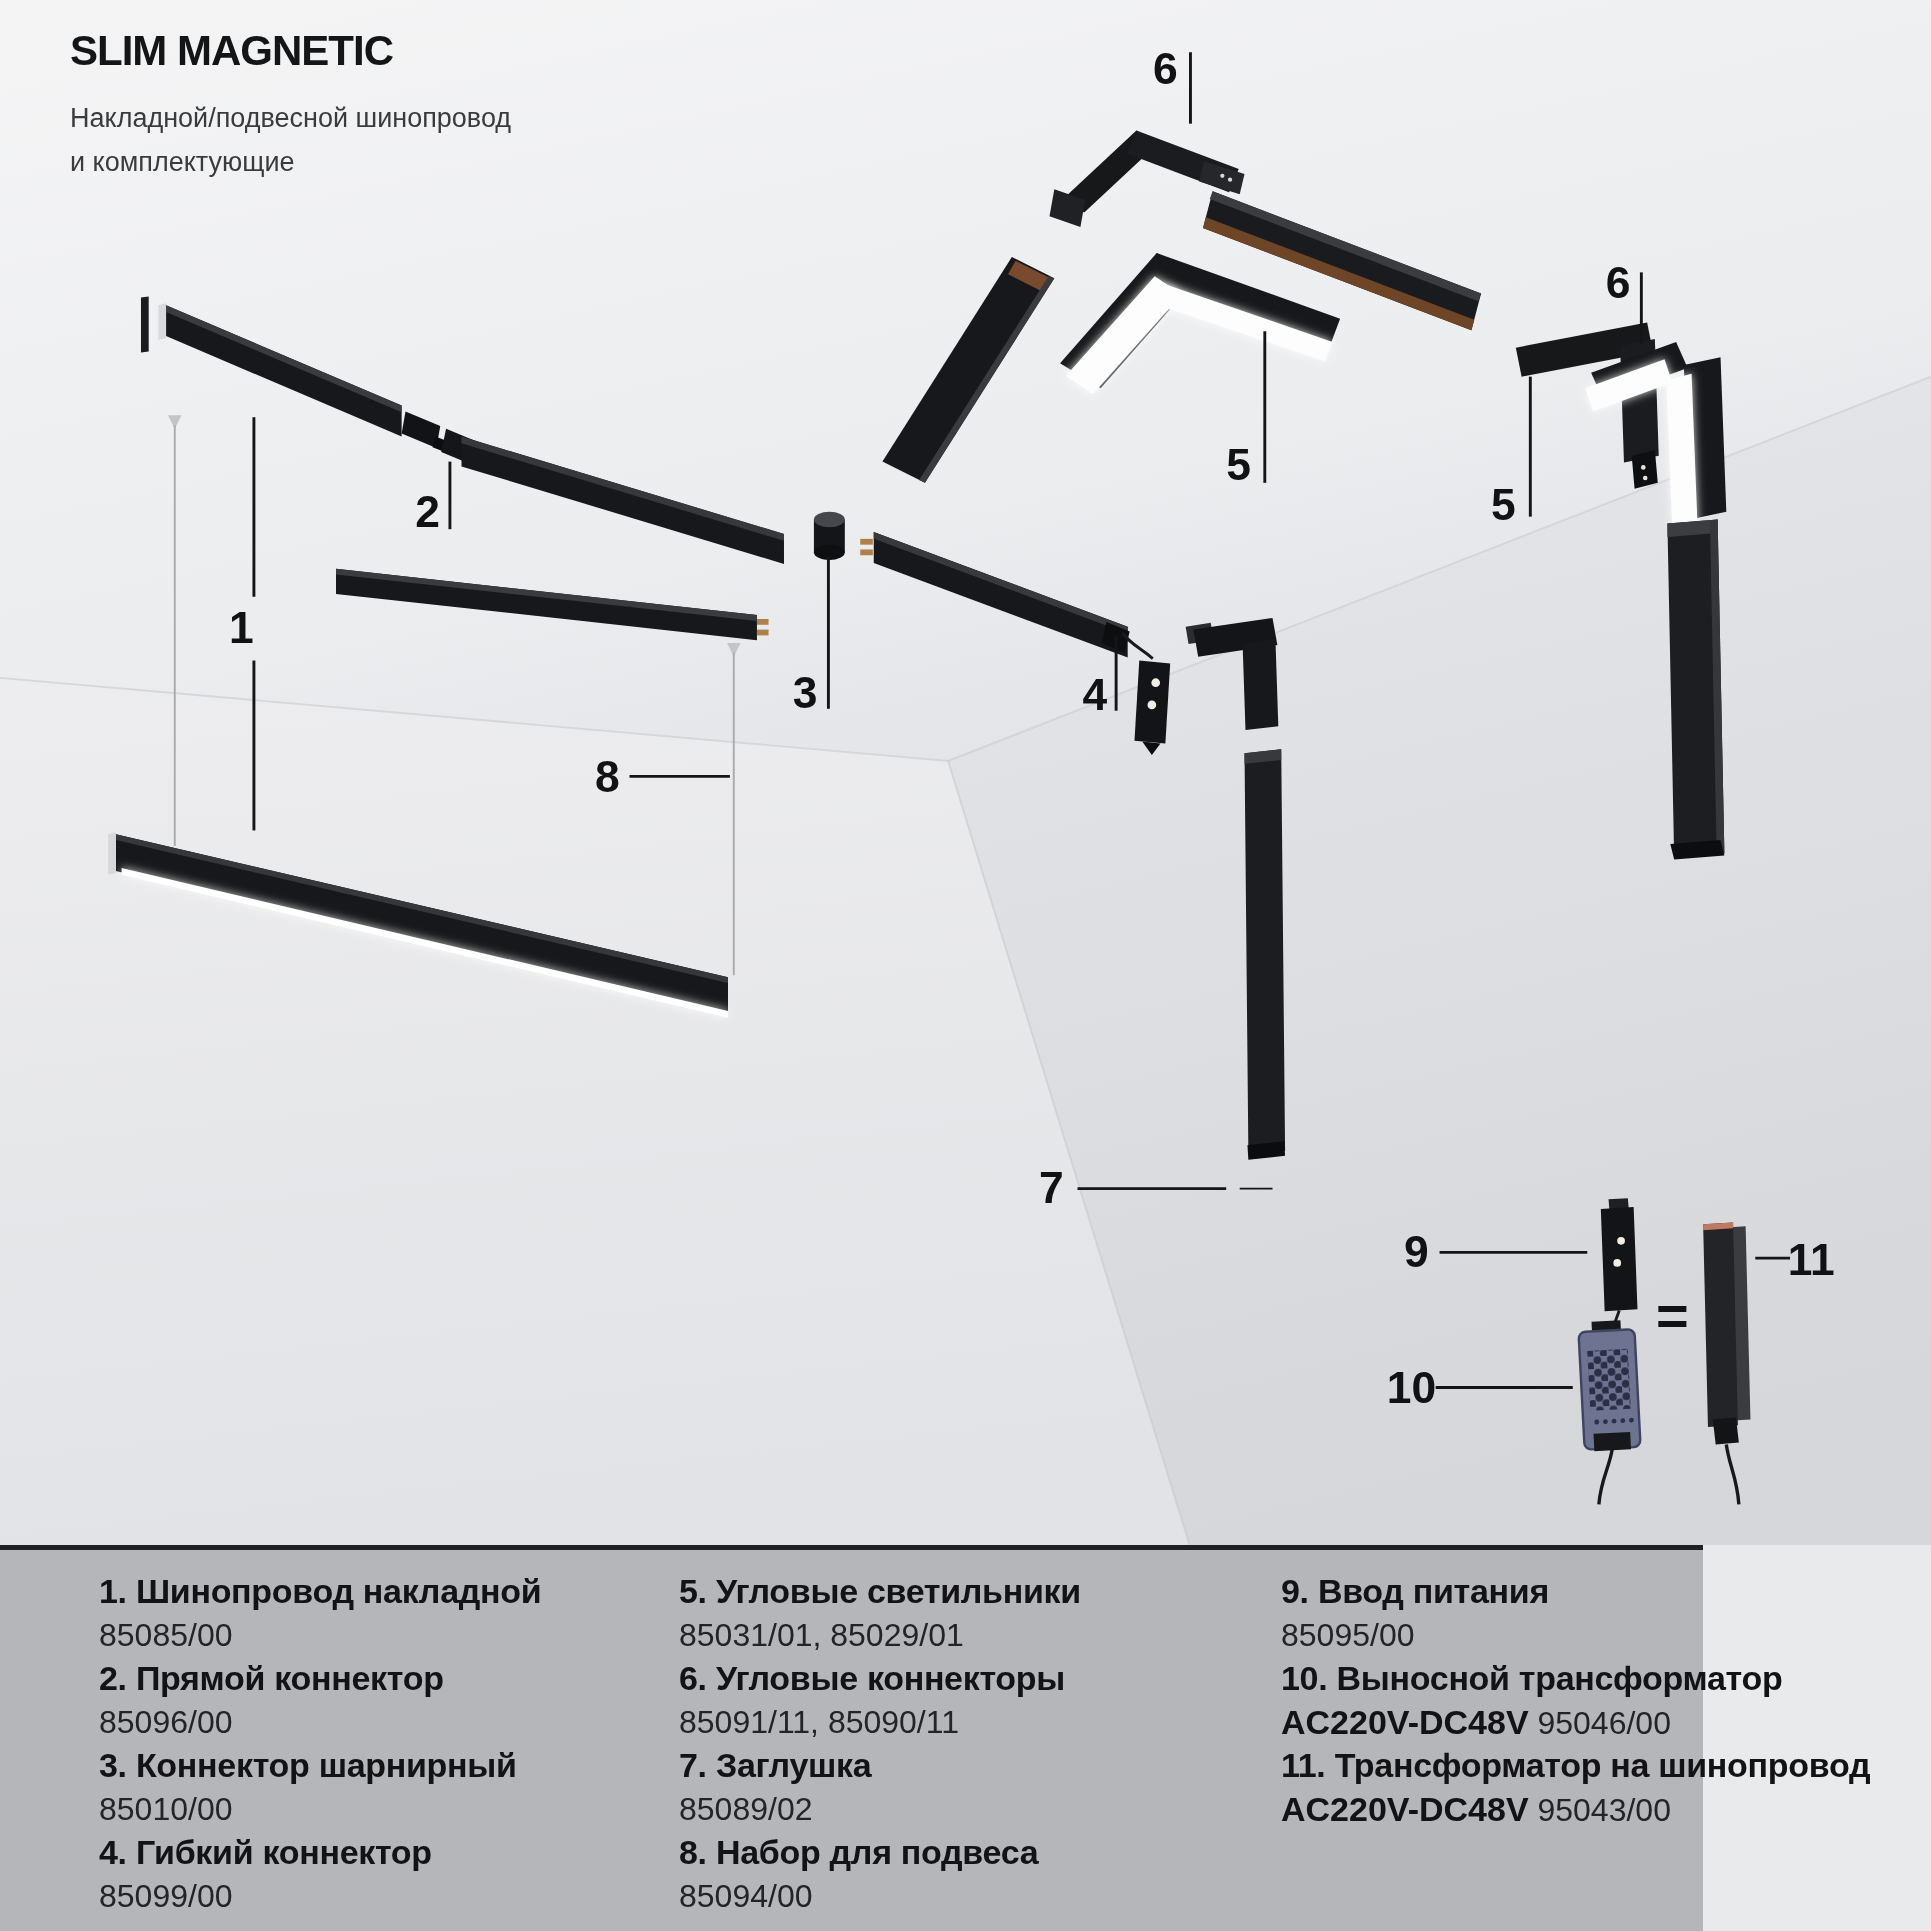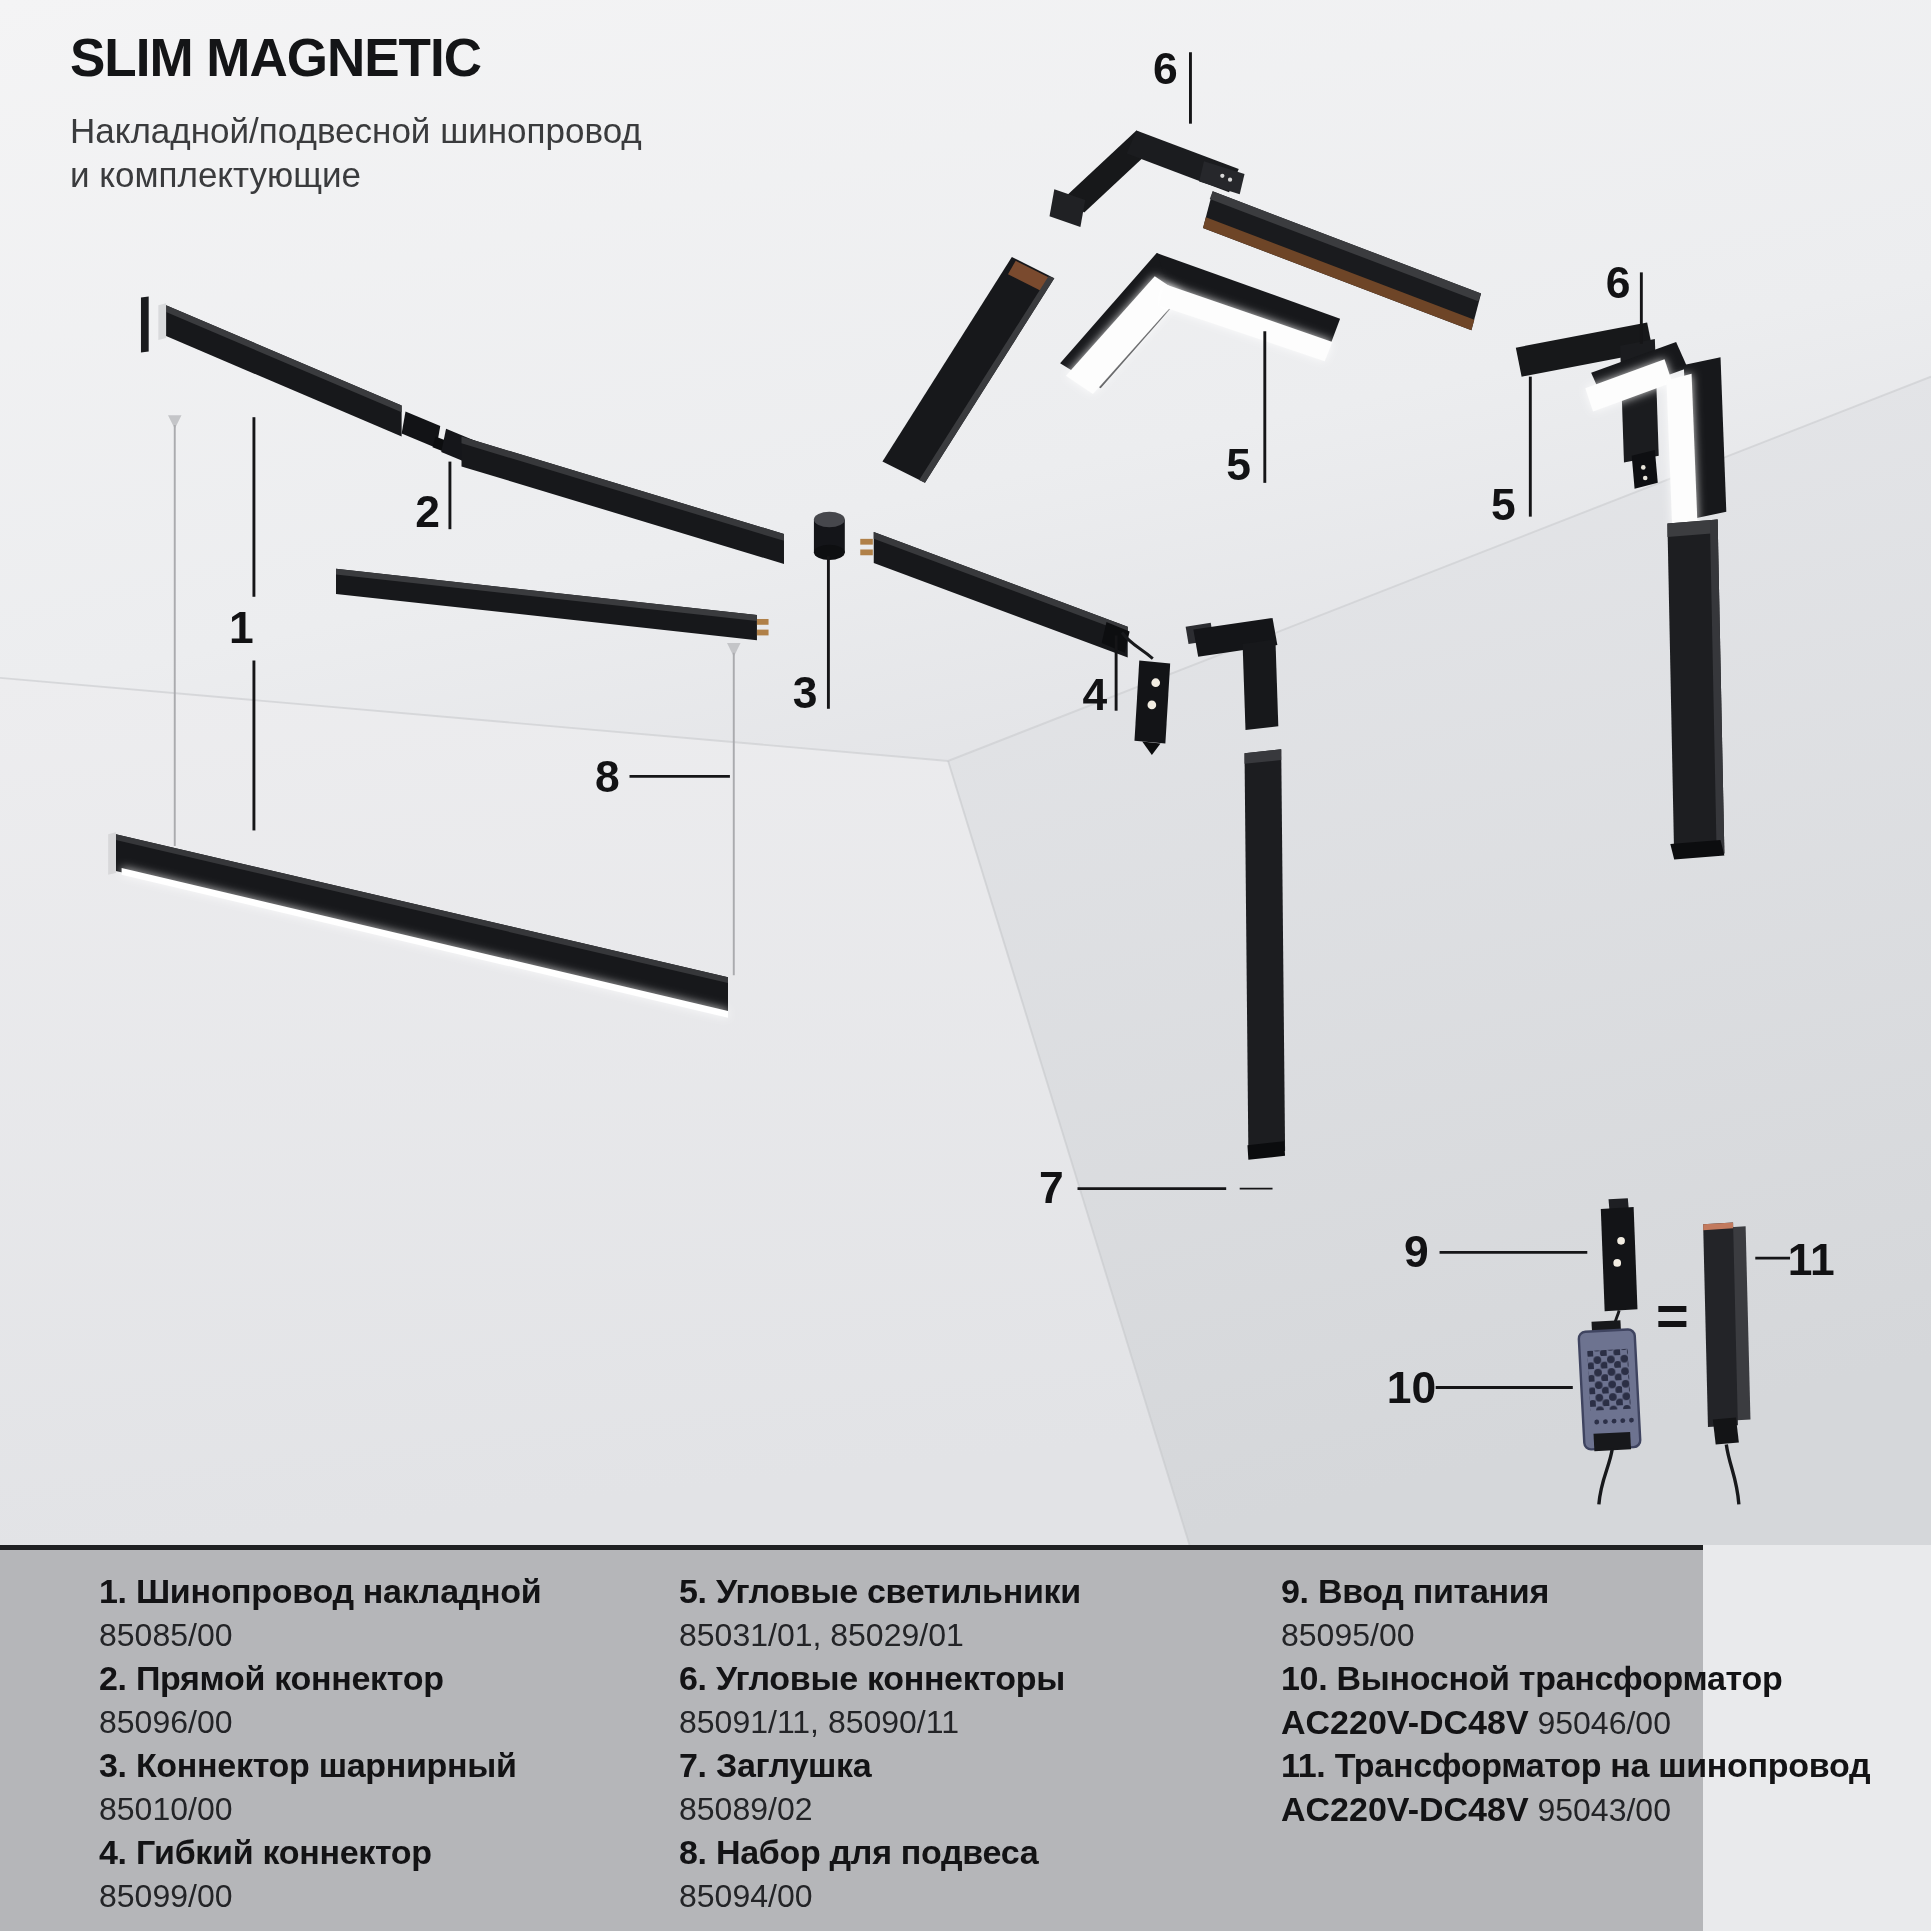--- a/index.html
+++ b/index.html
@@ -1,22 +1,22 @@
 <!DOCTYPE html>
 <html><head>
 <meta charset="utf-8">
 <style>
   html,body{margin:0;padding:0;background:#9a9b9e;}
   .page{position:relative;width:1931px;height:1931px;background:#e9eaec;overflow:hidden;
         font-family:"Liberation Sans","DejaVu Sans",sans-serif;}
   .scene{position:absolute;left:0;top:0;width:1931px;height:1545px;display:block;}
   
   .hdr{position:absolute;left:70px;top:27px;z-index:5;}
-  .hdr h1{margin:0;font-size:53px;font-weight:800;letter-spacing:-1px;color:#141517;}
-  .hdr .sub{margin-top:21px;font-size:35px;line-height:44px;color:#3a3b3d;font-weight:400;}
+  .hdr h1{margin:0;font-size:42px;font-weight:800;letter-spacing:-1px;color:#141517;}
+  .hdr .sub{margin-top:21px;font-size:27px;line-height:44px;color:#3a3b3d;font-weight:400;}
   
   .legend{position:absolute;left:0;top:1545px;width:1703px;height:386px;background:#b5b6b9;
           border-top:5.8px solid #1f2022;box-sizing:border-box;z-index:5;}
   .col{position:absolute;top:0;height:380px;}
   .col1{left:99px;width:560px;} .col2{left:679px;width:521px;} .col3{left:1281px;width:695px;}
   .li{position:absolute;left:0;}
   .r1{top:21px;} .r2{top:108px;} .r3{top:195px;} .r4{top:282px;}
   .li .t{font-size:34px;font-weight:700;color:#131315;letter-spacing:-0.3px;line-height:41px;}
   .li .c{font-size:32px;color:#232427;margin-top:3.9px;line-height:39px;}
   .li .c .spec{font-weight:700;color:#131315;font-size:34px;}

